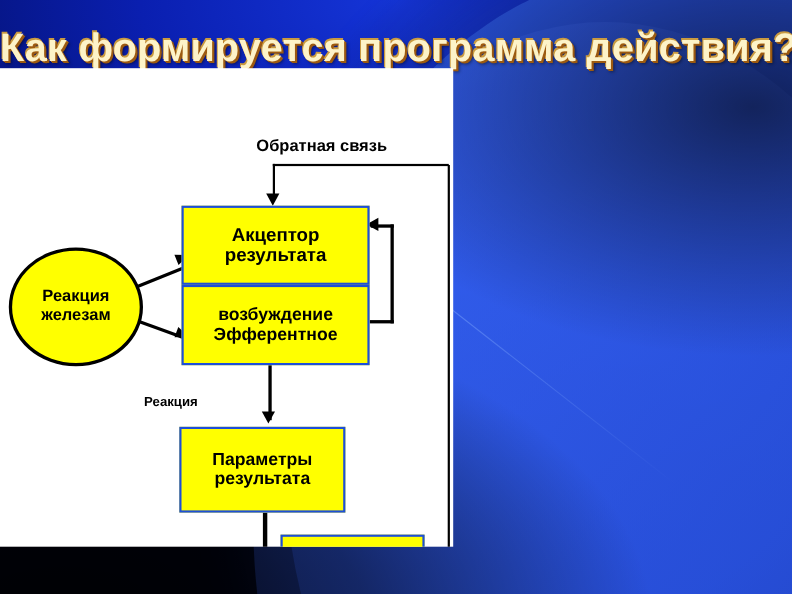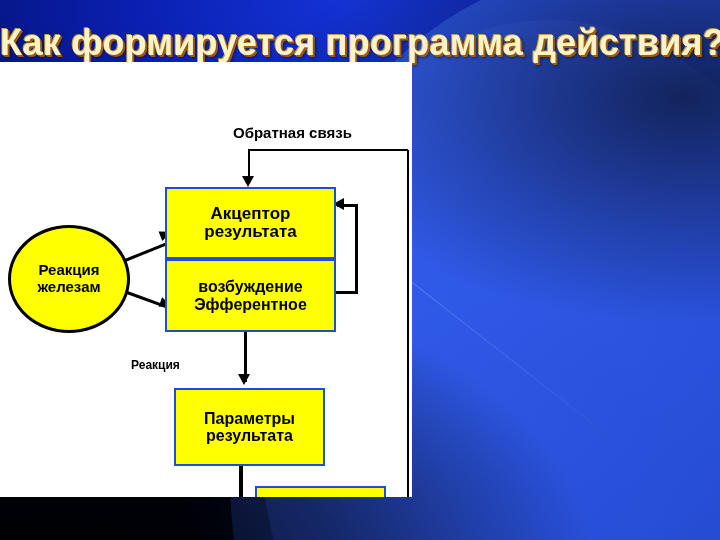--- a/index.html
+++ b/index.html
@@ -83,21 +83,21 @@
     background:#ffff00;border:3px solid #000;border-radius:50%;
     box-sizing:border-box;
     font-family:"Liberation Sans",sans-serif;font-weight:bold;color:#000;
     font-size:15px;text-align:center;
     display:flex;flex-direction:column;align-items:center;justify-content:center;
     line-height:1.12;
   }
 
   .n-acceptor{left:165px;top:125px;width:171px;height:72px;font-size:17px;border-bottom-width:2px;}
   .n-efferent{left:165px;top:197px;width:171px;height:73px;font-size:16px;border-top-width:2px;}
-  .n-params{left:174px;top:326px;width:151px;height:78px;font-size:16px;}
+  .n-params{left:163px;top:326px;width:151px;height:78px;font-size:16px;}
   .n-receptors{left:255px;top:424px;width:131px;height:66px;font-size:16px;}
 
   .lbl{
     position:absolute;font-family:"Liberation Sans",sans-serif;
     font-weight:bold;color:#000;font-size:15px;white-space:nowrap;
   }
   .lbl-feedback{left:233px;top:62px;}
   .lbl-reaction{left:131px;top:296px;font-size:12px;}
 
   .ln{position:absolute;background:#000;}

